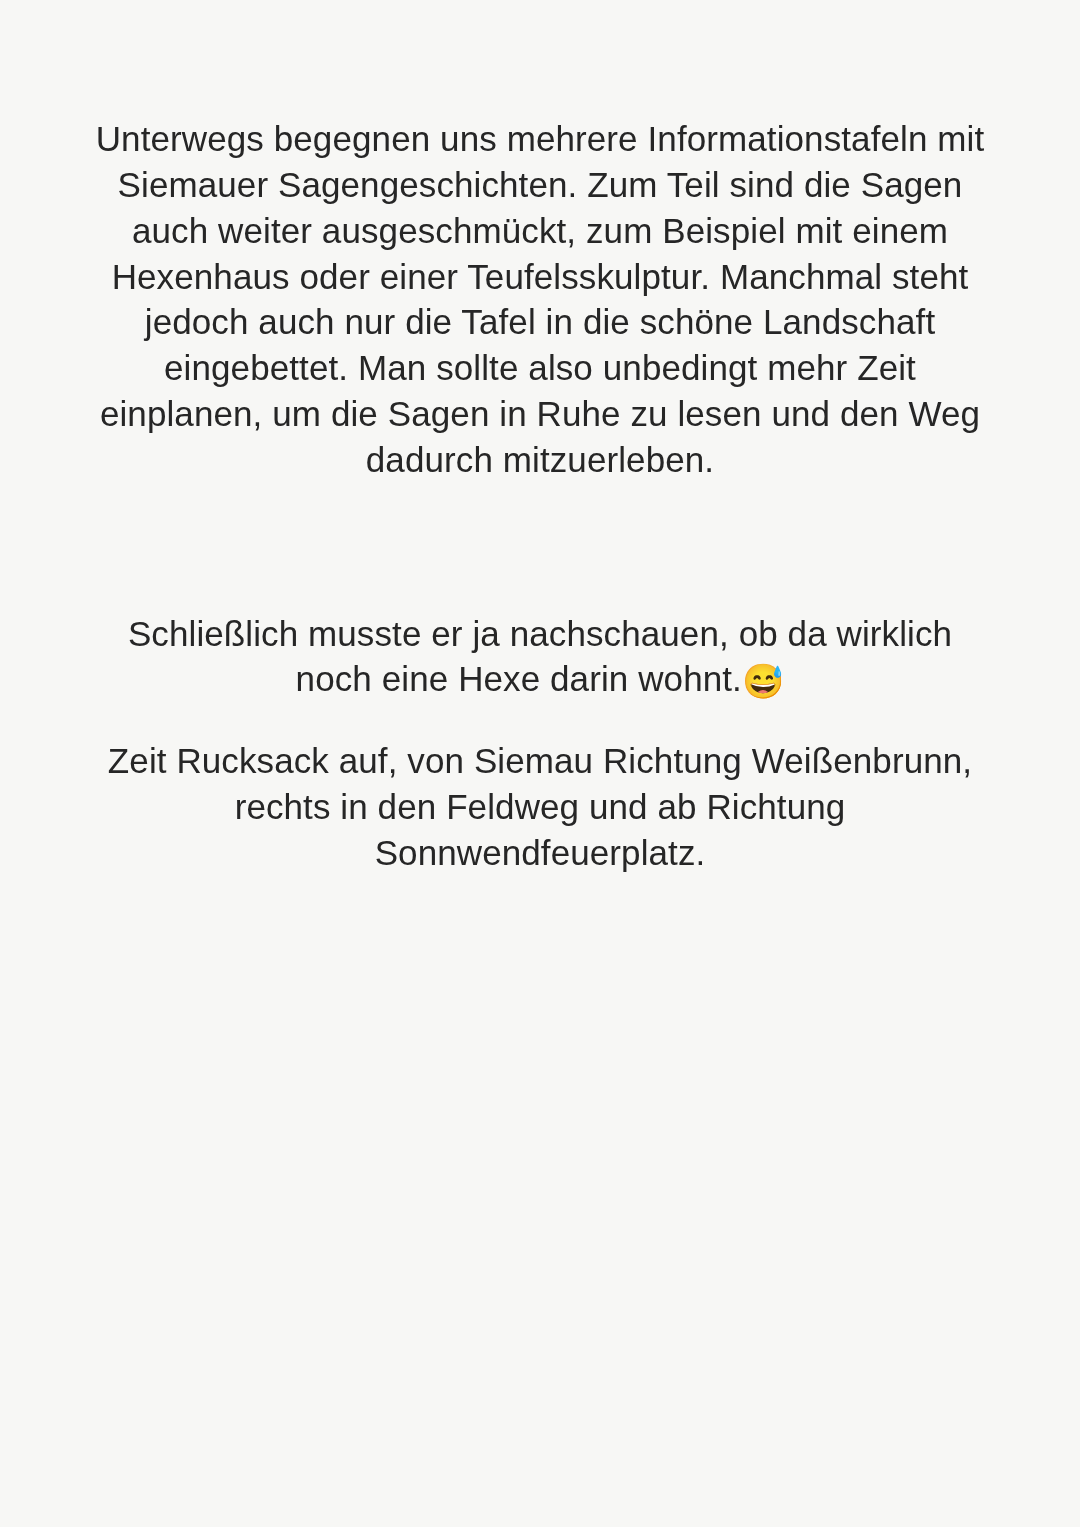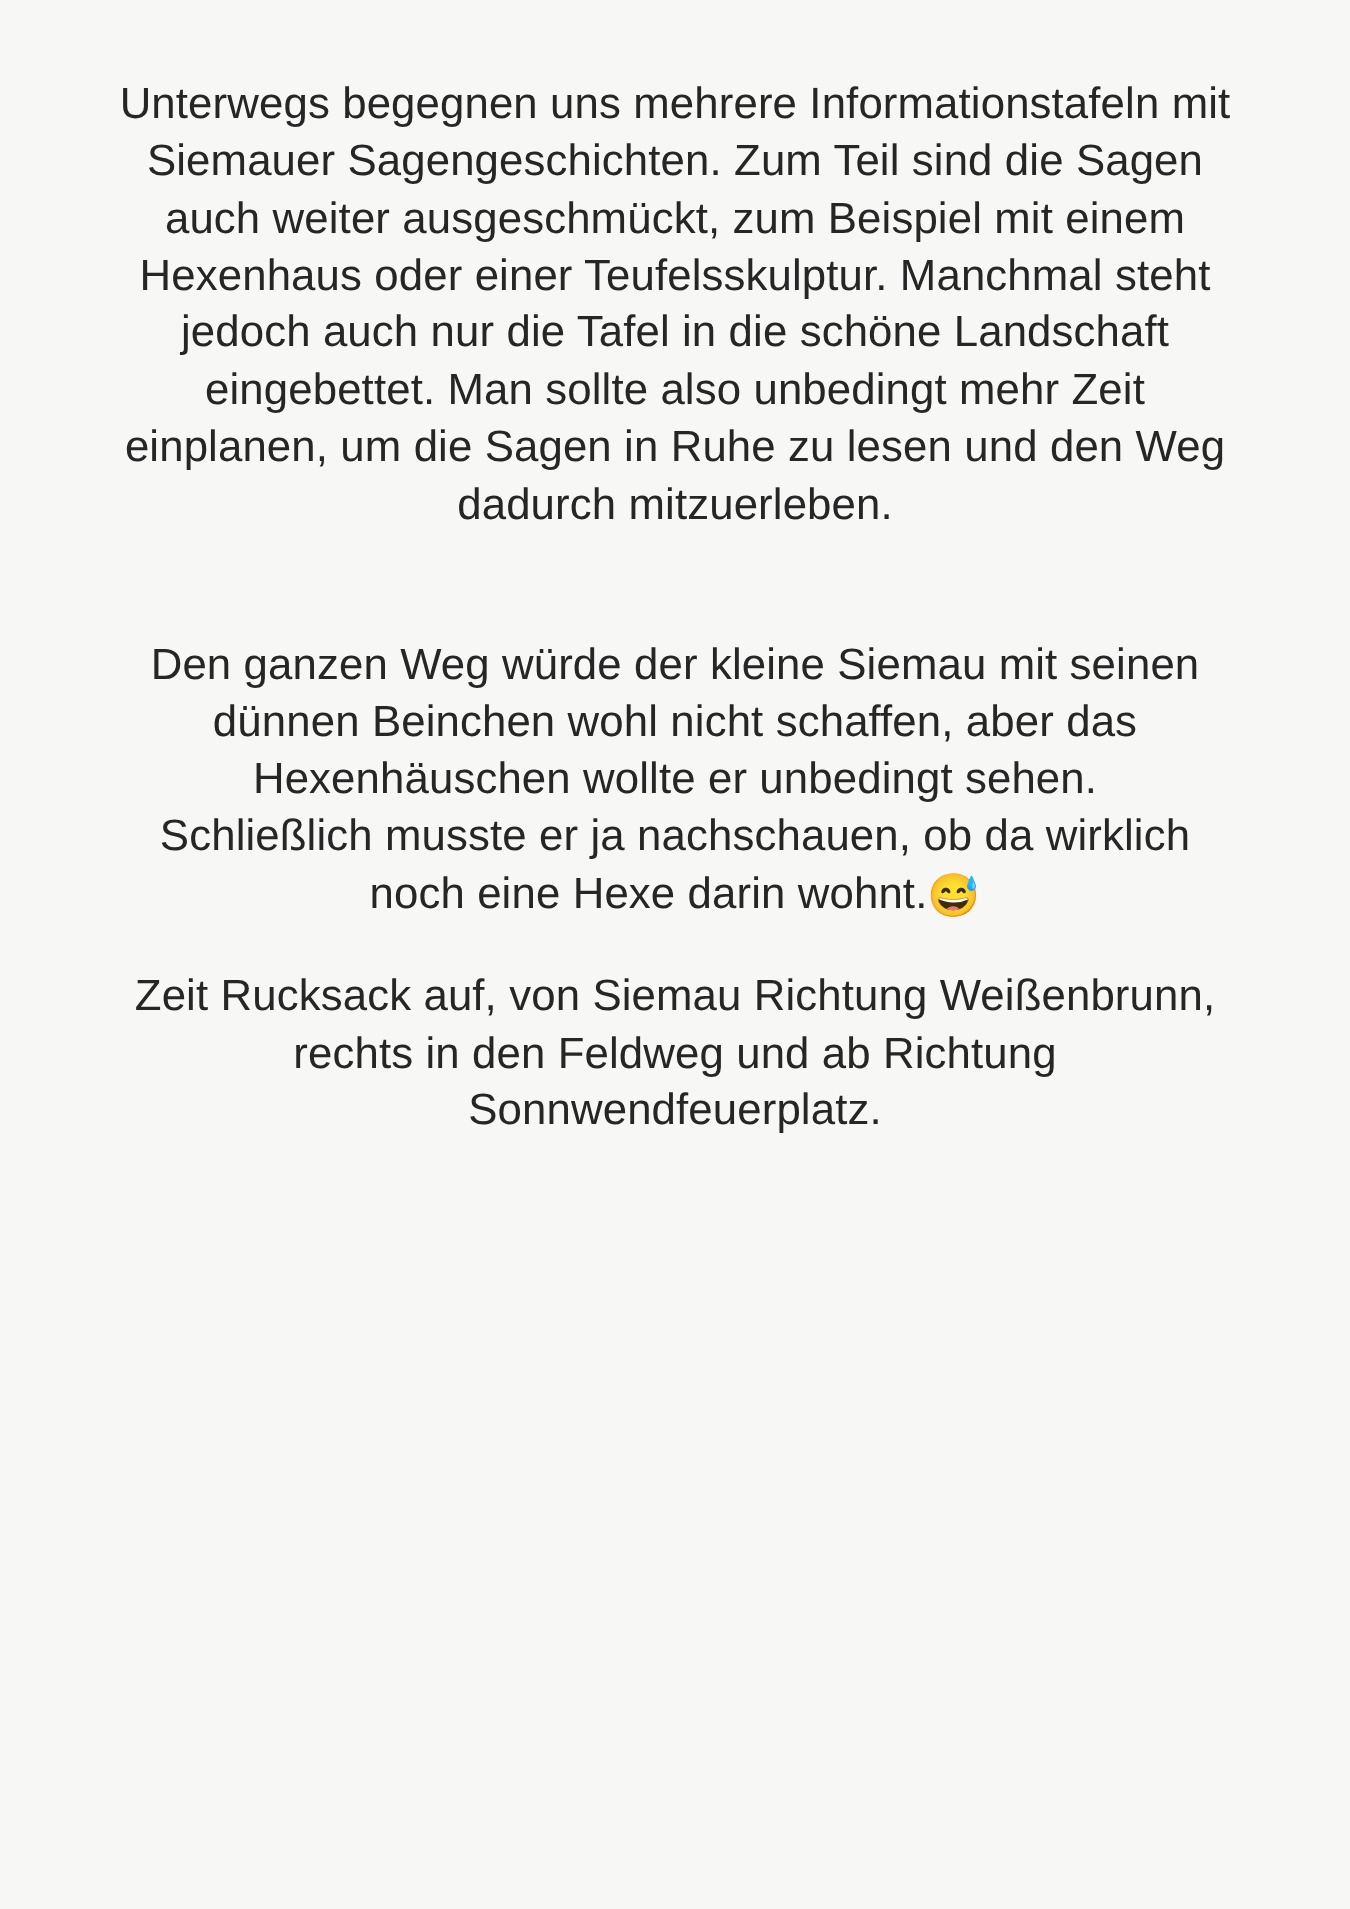--- a/index.html
+++ b/index.html
@@ -24,40 +24,40 @@
   }
   .story-text {
     text-align: center;
     font-size: 35px;
     line-height: 1.31;
     letter-spacing: 0.1px;
     color: #262626;
     font-weight: 400;
   }
   .block-1 {
-    margin-top: 60px;
+    margin-top: 116px;
   }
   .block-2 {
     margin-top: 82px;
   }
   .block-3 {
     margin-top: 34px;
   }
   .emoji {
     font-size: 34px;
     vertical-align: -2px;
   }
 </style>
 </head>
 <body>
 
 <div class="page">
 
   <p class="story-text block-1">Unterwegs begegnen uns mehrere Informationstafeln mit Siemauer Sagengeschichten. Zum Teil sind die Sagen auch weiter ausgeschmückt, zum Beispiel mit einem Hexenhaus oder einer Teufelsskulptur. Manchmal steht jedoch auch nur die Tafel in die schöne Landschaft eingebettet. Man sollte also unbedingt mehr Zeit einplanen, um die Sagen in Ruhe zu lesen und den Weg dadurch mitzuerleben.</p>
 
   <div class="story-text block-2">
-    <span>Den ganzen Weg würde der kleine Siemau mit seinen dünnen Beinchen wohl nicht schaffen, aber das Hexenhäuschen wollte er unbedingt sehen.</span><br>
+    <br>
     <span>Schließlich musste er ja nachschauen, ob da wirklich noch eine Hexe darin wohnt.</span><span class="emoji">😅</span>
   </div>
 
   <p class="story-text block-3">Zeit Rucksack auf, von Siemau Richtung Weißenbrunn, rechts in den Feldweg und ab Richtung Sonnwendfeuerplatz.</p>
 
 </div>
 
 </body></html>

